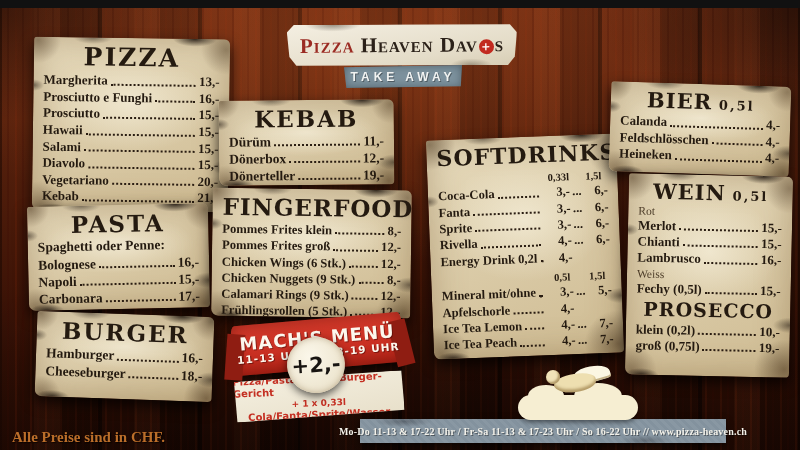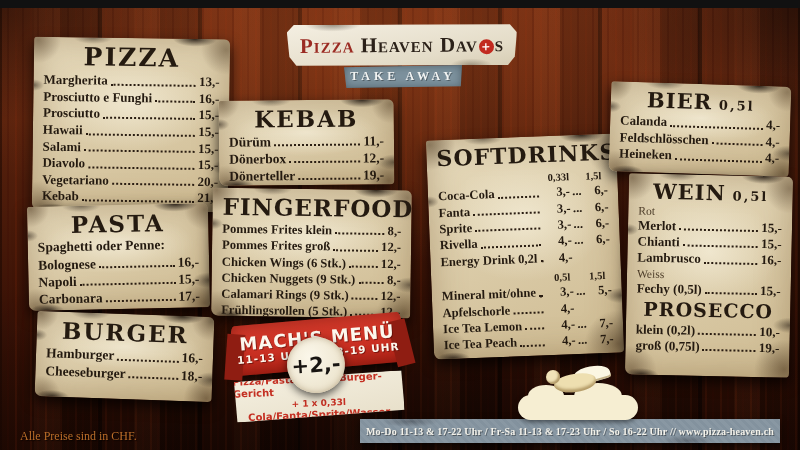--- a/index.html
+++ b/index.html
@@ -86,21 +86,21 @@
   .brand{font-variant:small-caps;font-weight:bold;font-size:21px;letter-spacing:1px;color:#2b2119;white-space:nowrap;}
   .brand .red{color:#9b2b23;}
   .cross-o{display:inline-flex;align-items:center;justify-content:center;width:15px;height:15px;
     border-radius:50%;background:#c22a20;color:#fff;font-size:11px;font-weight:bold;
     font-family:"DejaVu Sans",sans-serif;vertical-align:1px;margin:0 1px;}
   .takeaway{position:absolute;left:344px;top:57px;width:118px;height:23px;background:#7d929e;
     display:flex;align-items:center;justify-content:center;
     clip-path:polygon(0 10%,100% 0,99% 92%,2% 100%);
     box-shadow:0 3px 6px rgba(0,0,0,0.6), inset 0 0 10px rgba(30,40,45,0.5);}
   .takeaway span{font-size:12px;font-weight:bold;letter-spacing:4px;color:#f1f3f2;
-    font-family:Liberation Serif, serif;text-shadow:1px 1px 0 rgba(0,0,0,0.35);}
+    font-family:Liberation Sans, sans-serif;text-shadow:1px 1px 0 rgba(0,0,0,0.35);}
   
   .ribbon{position:absolute;left:232px;top:311px;width:171px;height:50px;transform:rotate(-5deg);
     background:linear-gradient(180deg,#d63c2c 0%,#c82f22 60%,#b02417 100%);
     border-radius:4px/10px;box-shadow:0 4px 10px rgba(0,0,0,0.7), inset 0 0 16px rgba(90,10,5,0.5);
     display:flex;flex-direction:column;align-items:center;justify-content:center;z-index:2;}
   .ribbon::before,.ribbon::after{content:"";position:absolute;top:8px;width:18px;height:46px;
     background:#8f1d12;z-index:-1;}
   .ribbon::before{left:-7px;transform:rotate(9deg);}
   .ribbon::after{right:-7px;transform:rotate(-9deg);}
   .ribbon .l1{font-family:"DejaVu Sans",sans-serif;font-weight:900;font-size:18px;color:#fdf8ee;
@@ -128,28 +128,28 @@
   .cloud::before{content:"";position:absolute;left:10px;top:-10px;width:36px;height:22px;background:#f6eed2;border-radius:50%;}
   .cloud::after{content:"";position:absolute;right:16px;top:-12px;width:48px;height:26px;background:#f6eed2;border-radius:50%;}
   .angel{position:absolute;left:26px;top:2px;width:64px;height:36px;}
   .angel .wing{position:absolute;right:-2px;top:4px;width:36px;height:16px;background:#fbf6e2;
     border-radius:60% 100% 20% 60%;transform:rotate(-16deg);box-shadow:inset 0 -2px 0 rgba(150,120,60,0.55);}
   .angel .bdy{position:absolute;left:10px;top:12px;width:42px;height:18px;background:#eedfb0;
     border-radius:50% 40% 50% 50%;transform:rotate(-7deg);box-shadow:inset 0 -3px 3px rgba(140,110,55,0.6);}
   .angel .hd{position:absolute;left:2px;top:8px;width:14px;height:14px;background:#f1e3b8;border-radius:50%;
     box-shadow:inset -2px -2px 2px rgba(140,110,55,0.6);}
   
-  .footer-bar{position:absolute;left:360px;top:411px;width:420px;height:24px;background:#83929e;
+  .footer-bar{position:absolute;left:360px;top:411px;width:366px;height:24px;background:#83929e;
     background-image:repeating-linear-gradient(45deg, rgba(255,255,255,0.05) 0 3px, transparent 3px 6px),
       radial-gradient(ellipse 40px 8px at 12% 10%, rgba(20,20,25,0.35), transparent 70%),
       radial-gradient(ellipse 36px 8px at 78% 90%, rgba(20,20,25,0.3), transparent 70%);
     display:flex;align-items:center;justify-content:center;box-shadow:0 2px 6px rgba(0,0,0,0.6);}
   .footer-bar span{font-size:10px;font-weight:bold;color:#f3f1e9;letter-spacing:0.2px;white-space:nowrap;
     text-shadow:1px 1px 0 rgba(0,0,0,0.4);}
-  .price-note{position:absolute;left:20px;top:421px;font-size:12px;font-weight:normal;color:#bb6e2a;
+  .price-note{position:absolute;left:12px;top:421px;font-size:15px;font-weight:bold;color:#bb6e2a;
     text-shadow:1px 1px 1px rgba(0,0,0,0.7);}
 </style>
 </head>
 <body>
 
 <div class="stage">
 
   <div class="hdr-ribbon">
     <div class="brand">
       <span class="red">Pizza</span>

